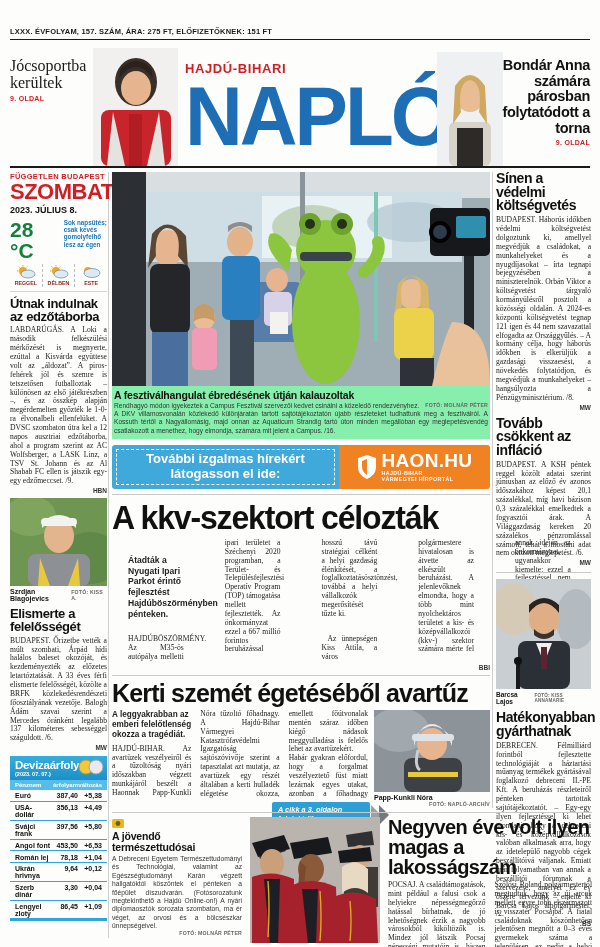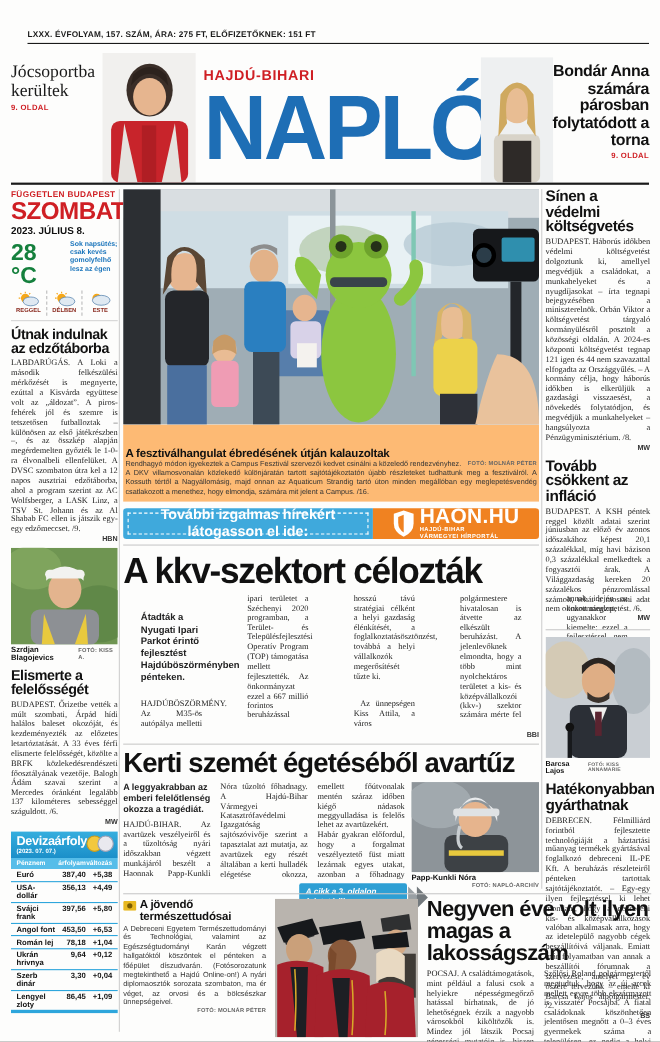--- a/index.html
+++ b/index.html
@@ -1,21 +1,21 @@
 <!DOCTYPE html>
 <html lang="hu"><head>
 <meta charset="utf-8">
 <style>
   html,body{margin:0;padding:0;background:#888;}
   .page{position:relative;width:600px;height:947px;background:#fdfdfc;overflow:hidden;
         font-family:"Liberation Sans",sans-serif;color:#111;}
   .abs{position:absolute;}
   
   .issue-line{position:absolute;top:27px;left:10px;right:10px;font-size:7.5px;font-weight:bold;
-              letter-spacing:.2px;border-bottom:1.5px solid #1a1a1a;padding-bottom:3px;color:#1a1a1a;margin-left:15px;}
+              letter-spacing:.2px;border-bottom:1.5px solid #1a1a1a;padding-bottom:3px;color:#1a1a1a;}
   .teaser-title{font-family:"Liberation Serif",serif;font-size:16px;line-height:1.05;color:#1a1a1a;}
   .page-ref{color:#cf1f24;font-weight:bold;font-size:7px;margin-top:3px;letter-spacing:.3px;}
   .brand-kicker{color:#cf1f24;font-weight:bold;font-size:13px;letter-spacing:.6px;}
   .brand-title{color:#1e6eb5;font-weight:bold;font-size:80px;line-height:.98;letter-spacing:-3px;
                transform:scaleY(1.04);transform-origin:top left;}
   .masthead-rule{position:absolute;top:166px;left:10px;right:10px;border-top:2px solid #1a1a1a;}
   .right-teaser{font-weight:bold;font-size:14.5px;line-height:1.08;text-align:right;letter-spacing:-.3px;}
   
   .rail-h{font-weight:bold;font-size:13px;line-height:.98;letter-spacing:-.4px;margin:6px 0 3px;}
   .body-s{font-family:"Liberation Serif",serif;font-size:7.6px;line-height:1.17;text-align:justify;color:#222;}
@@ -45,25 +45,25 @@
   .fx-date{font-size:5.5px;font-weight:bold;}
   .fx-cols{display:flex;background:#56bde9;color:#fff;font-size:6px;font-weight:bold;padding:2px 5px;}
   .fx-row{display:flex;align-items:baseline;padding:2.2px 5px 1.6px;border-bottom:1.5px solid #2ea6dc;}
   .fx-row:last-child{border-bottom:3px solid #2ea6dc;}
   .fx-name{flex:1;font-size:7px;font-weight:bold;}
   .fx-rate{width:28px;text-align:right;font-size:7px;font-weight:bold;}
   .fx-chg{width:24px;text-align:right;font-size:7px;font-weight:bold;}
   
   .center-col{position:absolute;left:112px;top:172px;width:378px;}
   .photo-frame{width:100%;display:block;}
-  .caption-block{background:#fdba74;padding:20px 2px 4px;}
+  .caption-block{background:#86efac;padding:3px 2px 4px;}
   .caption-title{font-weight:bold;font-size:10.5px;letter-spacing:-.2px;}
   .caption-body{font-size:6.6px;line-height:1.25;color:#333;text-align:justify;margin-top:1px;}
   .caption-credit{float:right;margin-left:6px;}
-  .banner{display:flex;margin-top:6px;height:28px;}
+  .banner{display:flex;margin-top:6px;height:44px;}
   .banner-cta{flex:1.5;background:#3fa9dc;color:#fff;font-weight:bold;font-size:13px;line-height:1.15;
               display:flex;align-items:center;justify-content:center;text-align:center;
               outline:1.6px dashed #fff;outline-offset:-5px;border-radius:3px 0 0 3px;}
   .banner-brand{flex:1;background:#f08221;border-radius:0 3px 3px 0;display:flex;align-items:center;
                 justify-content:center;gap:5px;color:#fff;}
   .haon-name{font-weight:bold;font-size:19px;letter-spacing:.3px;line-height:1;}
   .haon-sub{font-size:5.3px;font-weight:bold;letter-spacing:.4px;line-height:1.3;}
   .main-hl{font-weight:bold;font-size:33px;letter-spacing:-1.2px;line-height:1;margin:6px 0 5px;
            transform:scaleX(.97);transform-origin:0 50%;white-space:nowrap;}
   .kkv-cols{columns:4;column-gap:9px;height:124px;}
@@ -425,21 +425,21 @@
     </div>
     <div>
       <div class="rail-h" style="font-size:14px;">Hatékonyabban gyárthatnak</div>
       <div class="body-s">DEBRECEN. Félmilliárd forintból fejlesztette technológiáját a háztartási műanyag termékek gyártásával foglalkozó debreceni IL-PE Kft. A beruházás részleteiről pénteken tartottak sajtótájékoztatót. – Egy-egy ilyen fejlesztéssel ki lehet mondani, hogy a debreceni kis- és középvállalkozások valóban alkalmasak arra, hogy az idetelepülő nagyobb cégek beszállítóivá váljanak. Emiatt már folyamatban van annak a beszállítói fórumnak a szervezése, amelyet ez év őszére tervezünk – emelte ki Barcsa Lajos alpolgármester. /2.</div>
       <div class="sig-row">BS</div>
     </div>
   </div>
 
   <div class="bottom-band">
     <div class="sci">
-      <div style="display:flex;gap:3px;align-items:flex-start;">
+      <div style="display:flex;gap:3px;align-items:flex-start;flex-direction:column;">
         <svg width="12" height="9" viewBox="0 0 12 9" style="margin-top:2px;flex:none;">
           <rect width="12" height="9" rx="1.5" fill="#e8b820"></rect>
           <circle cx="6" cy="4.5" r="2.4" fill="#7a5c00"></circle>
         </svg>
         <div class="sci-title">A jövendő természettudósai</div>
       </div>
       <div class="sci-body">A Debreceni Egyetem Természettudományi és Technológiai, valamint az Egészségtudományi Karán végzett hallgatóktól köszöntek el pénteken a főépület díszudvarán. (Fotósorozatunk megtekinthető a Hajdú Online-on!) A nyári diplomaosztók sorozata szombaton, ma ér véget, az orvosi és a bölcsészkar ünnepségeivel.</div>
       <div style="text-align:right;" class="credit">FOTÓ: MOLNÁR PÉTER</div>
     </div>
 

